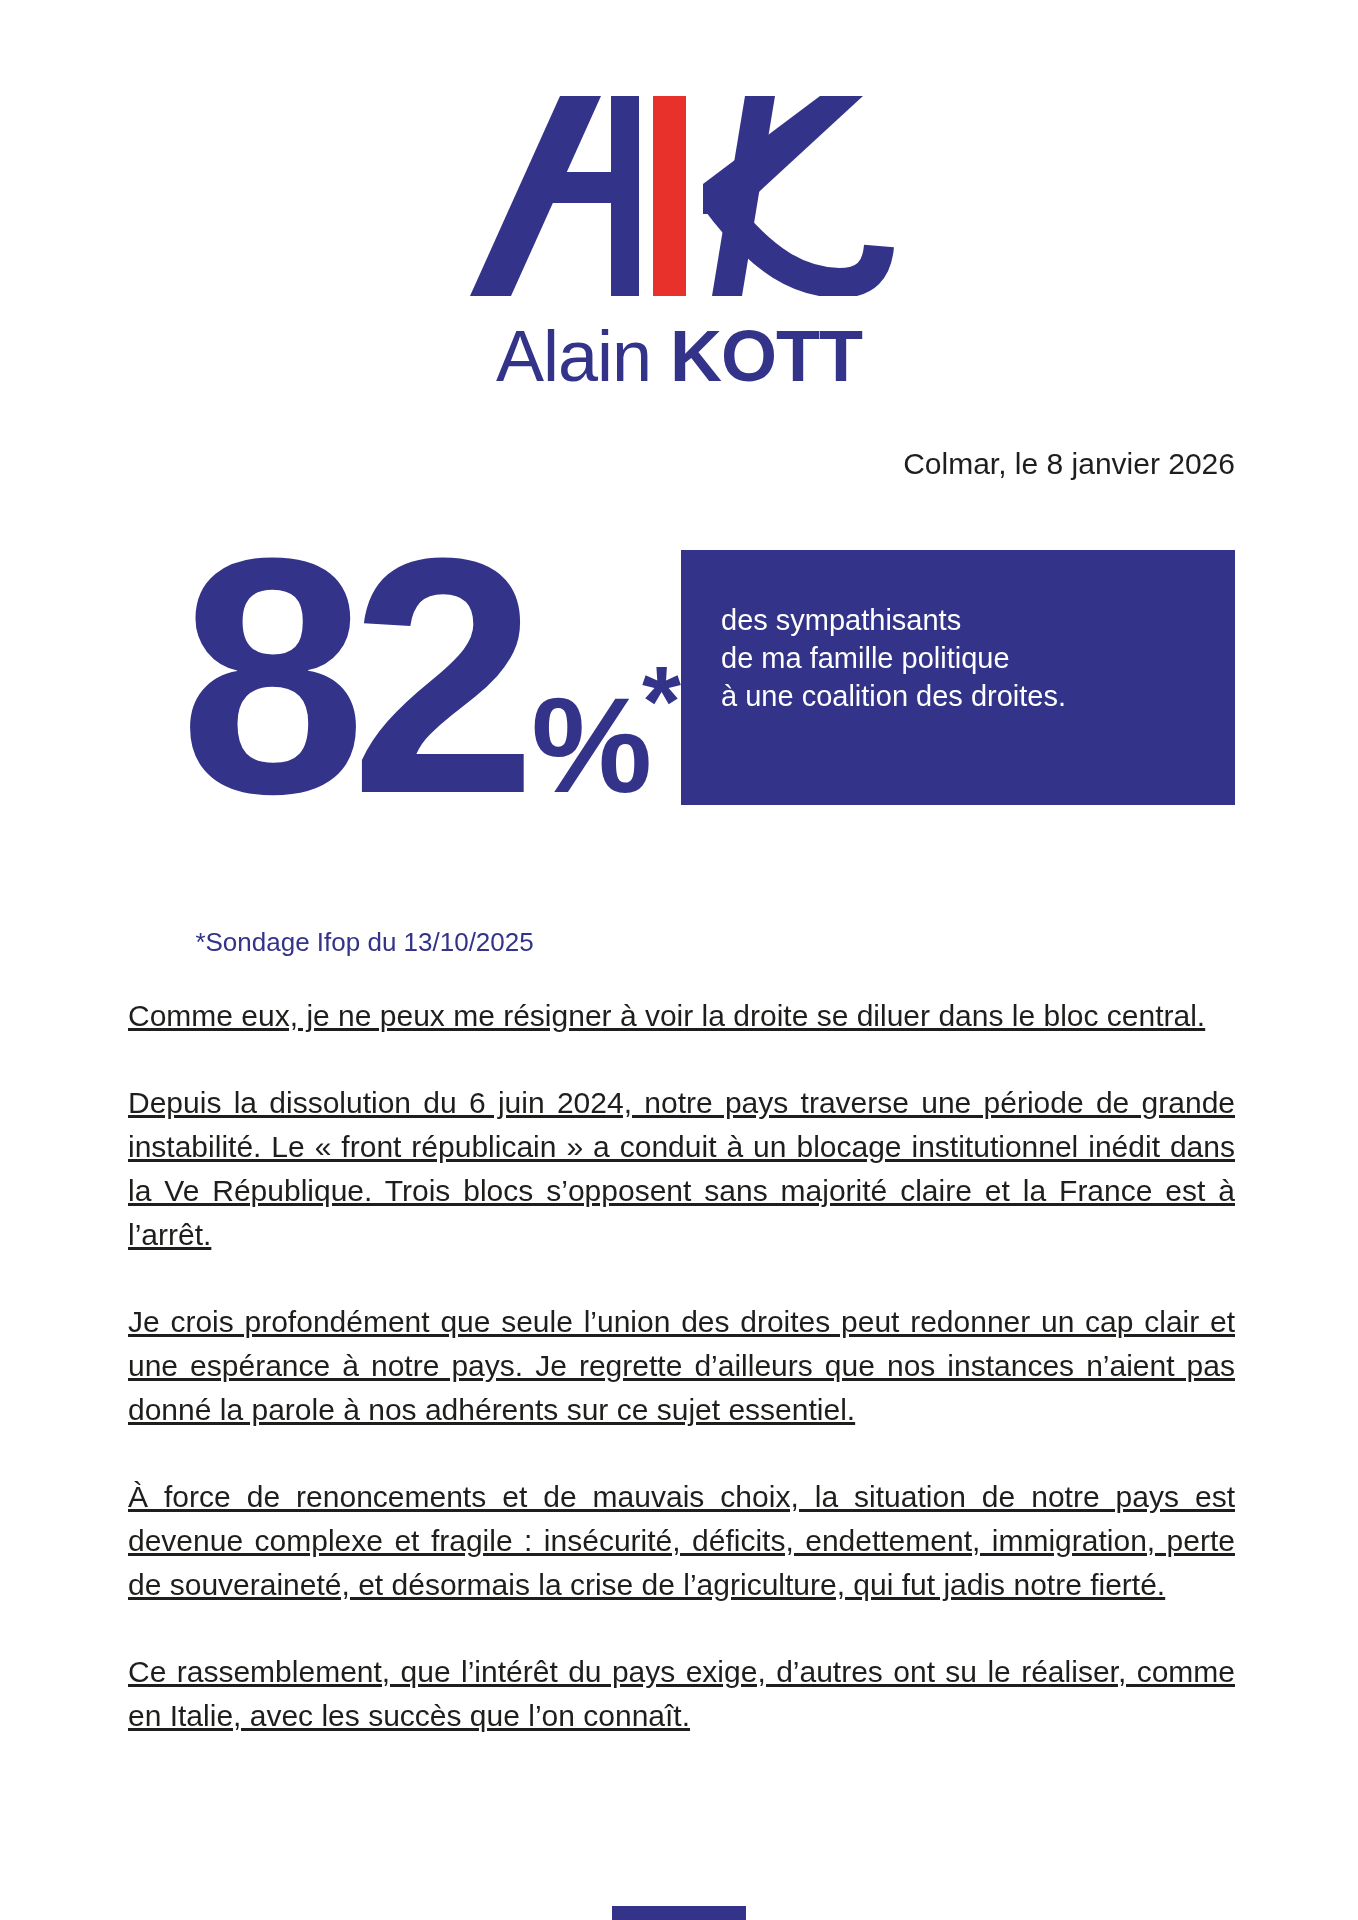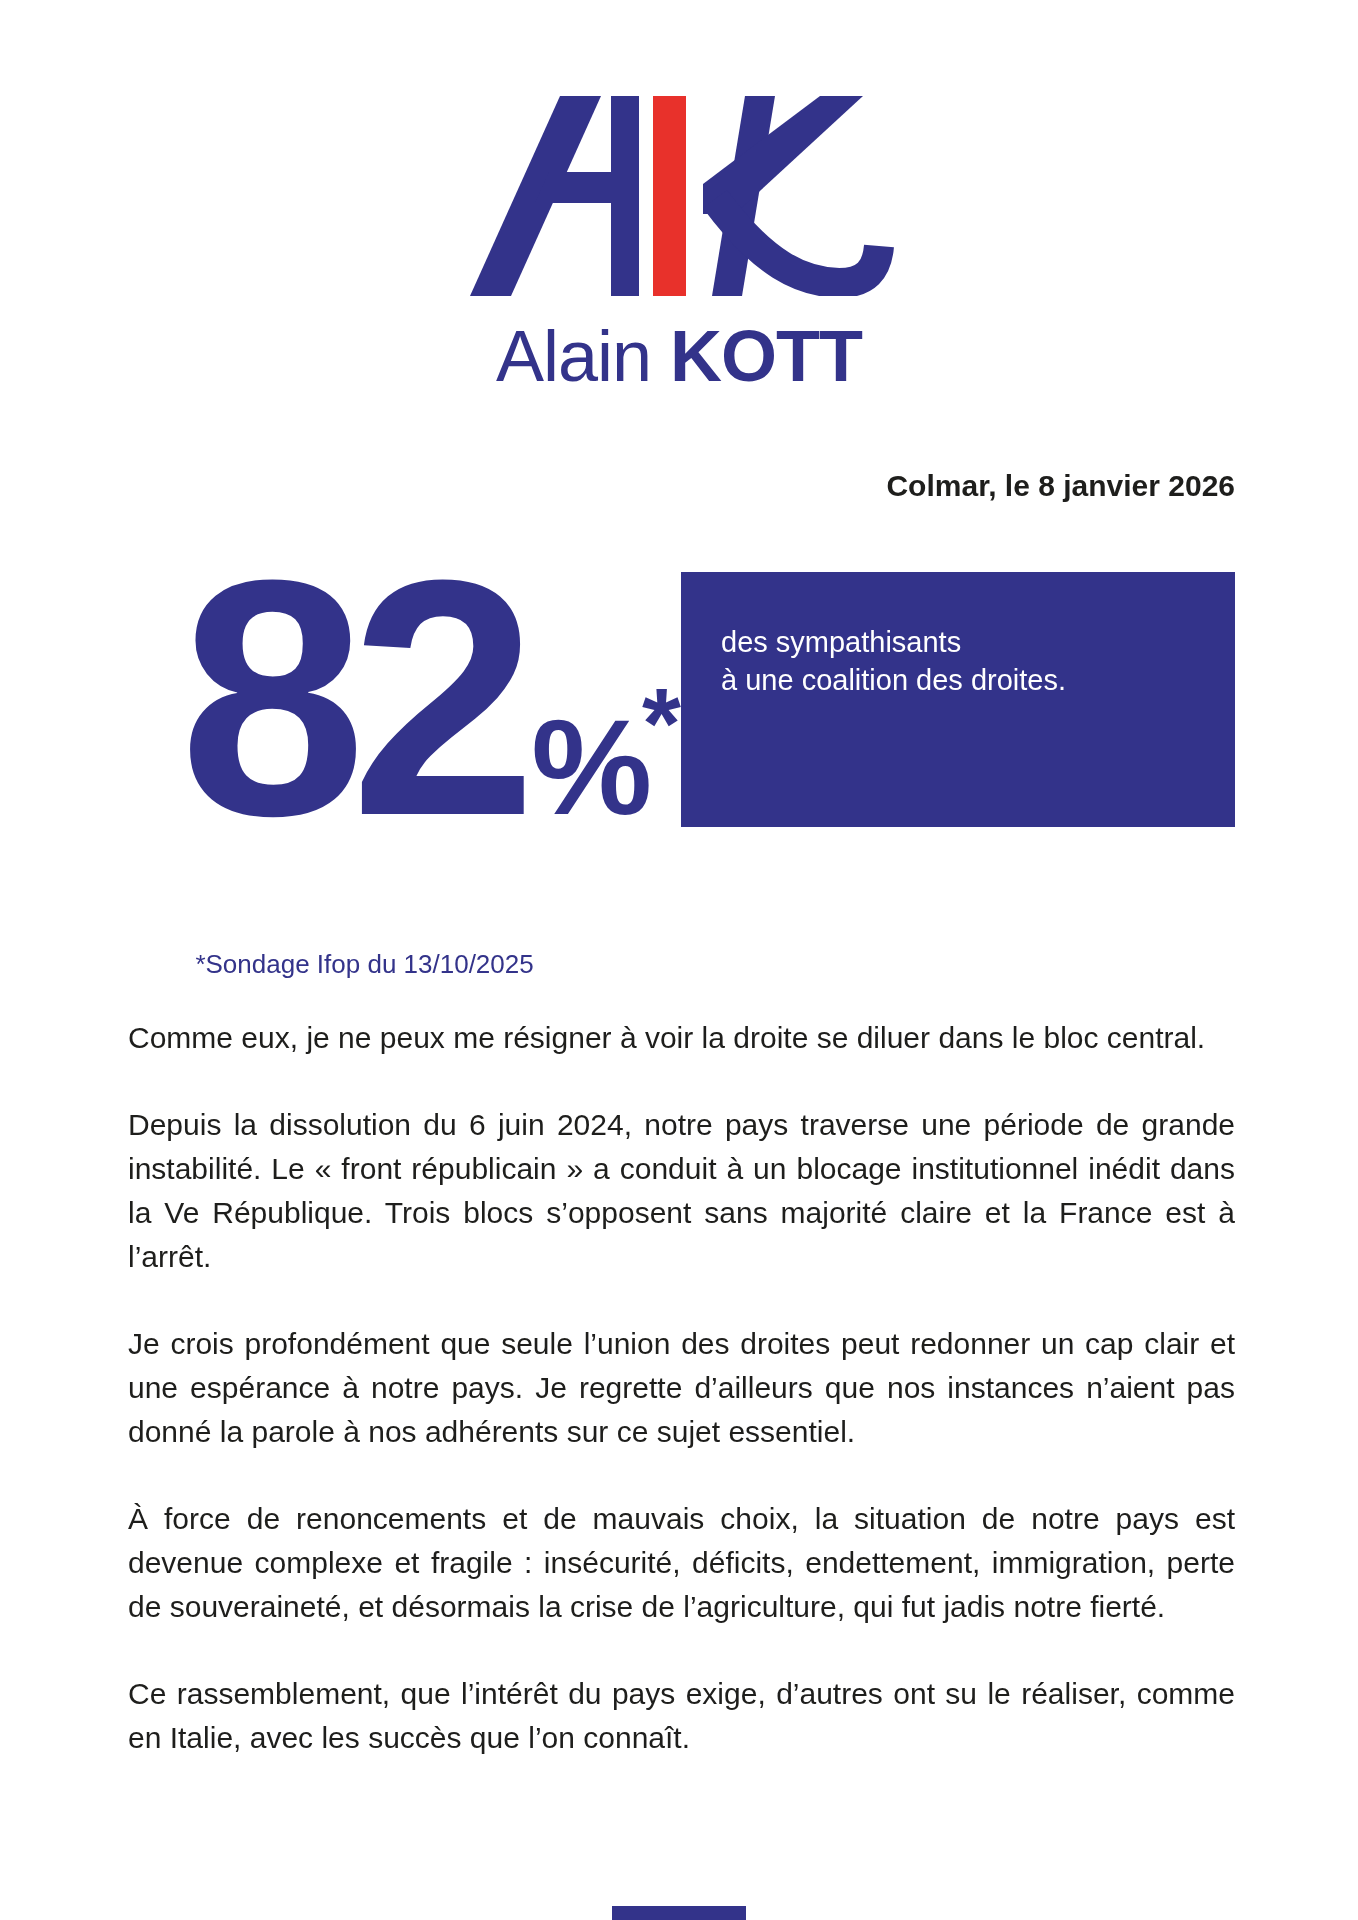--- a/index.html
+++ b/index.html
@@ -34,26 +34,25 @@
     margin-top:24px;
     font-size:72px;
     line-height:1;
     color:var(--navy);
     letter-spacing:-1px;
   }
   .logo-name .first{font-weight:400;}
   .logo-name .last{font-weight:700;}
   
   .dateline{
-    margin-top:76px;
+    margin-top:54px;
     text-align:right;
     font-size:30px;
     line-height:1.2;
     color:var(--ink);
-    font-weight:bold;
   }
   
   .stat-row{
     margin-top:68px;
     display:flex;
     justify-content:flex-end;
     align-items:flex-start;
   }
   .stat-left{
     margin-left:36px;
@@ -96,21 +95,21 @@
     line-height:38px;
     font-weight:400;
   }
   
   .bodytext{
     margin-top:36px;
     font-size:30px;
     line-height:44px;
     text-align:justify;
   }
-  .bodytext p{margin:16px 0 43px 0;}
+  .bodytext p{margin:16px 0 43px 0;text-decoration:underline;}
   .bodytext p:last-child{margin-bottom:0;}
   
   .closing{
     margin-top:34px;
     text-align:center;
     color:var(--navy);
     font-weight:700;
     font-style:italic;
     font-size:45px;
     line-height:58px;
@@ -157,20 +156,21 @@
 
     <section class="stat-row">
       <div class="stat-left">
         <div class="stat-value">
           <span class="big">82</span><span class="pct">%</span><span class="ast">*</span>
         </div>
         <div class="footnote">*Sondage Ifop du 13/10/2025</div>
       </div>
       <div class="stat-box">
         <div>des sympathisants</div>
+        <div>de ma famille politique</div>
         <div>à une coalition des droites.</div>
       </div>
     </section>
 
     <section class="bodytext">
       <p>Comme eux, je ne peux me résigner à voir la droite se diluer dans le bloc central.</p>
       <p>Depuis la dissolution du 6 juin 2024, notre pays traverse une période de grande instabilité. Le « front républicain » a conduit à un blocage institutionnel inédit dans la Ve République. Trois blocs s’opposent sans majorité claire et la France est à l’arrêt.</p>
       <p>Je crois profondément que seule l’union des droites peut redonner un cap clair et une espérance à notre pays. Je regrette d’ailleurs que nos instances n’aient pas donné la parole à nos adhérents sur ce sujet essentiel.</p>
       <p>À force de renoncements et de mauvais choix, la situation de notre pays est devenue complexe et fragile : insécurité, déficits, endettement, immigration, perte de souveraineté, et désormais la crise de l’agriculture, qui fut jadis notre fierté.</p>
       <p>Ce rassemblement, que l’intérêt du pays exige, d’autres ont su le réaliser, comme en Italie, avec les succès que l’on connaît.</p>

